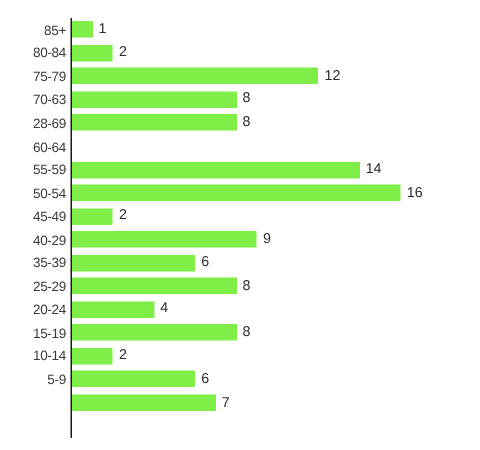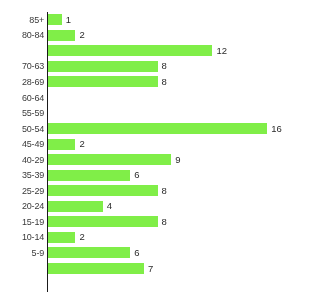--- a/index.html
+++ b/index.html
@@ -87,20 +87,21 @@
         </div>
       </div>
       <div class="row">
         <div class="cat-label">80-84</div>
         <div class="bar-area">
           <div class="bar" style="width: 27.4px; background: rgb(128, 238, 72);"></div>
           <div class="val-label" style="color: rgb(43, 43, 43);">2</div>
         </div>
       </div>
       <div class="row">
+        <div class="cat-label">75-79</div>
         <div class="bar-area">
           <div class="bar" style="width: 164.4px; background: rgb(128, 238, 72);"></div>
           <div class="val-label" style="color: rgb(43, 43, 43);">12</div>
         </div>
       </div>
       <div class="row">
         <div class="cat-label">70-63</div>
         <div class="bar-area">
           <div class="bar" style="width: 109.6px; background: rgb(128, 238, 72);"></div>
           <div class="val-label" style="color: rgb(43, 43, 43);">8</div>
@@ -111,20 +112,24 @@
         <div class="bar-area">
           <div class="bar" style="width: 109.6px; background: rgb(128, 238, 72);"></div>
           <div class="val-label" style="color: rgb(43, 43, 43);">8</div>
         </div>
       </div>
       <div class="row">
         <div class="cat-label">60-64</div>
       </div>
       <div class="row">
         <div class="cat-label">55-59</div>
+        <div class="bar-area">
+          <div class="bar" style="width: 191.8px; background: rgb(128, 238, 72);"></div>
+          <div class="val-label" style="color: rgb(43, 43, 43);">14</div>
+        </div>
       </div>
       <div class="row">
         <div class="cat-label">50-54</div>
         <div class="bar-area">
           <div class="bar" style="width: 219.2px; background: rgb(128, 238, 72);"></div>
           <div class="val-label" style="color: rgb(43, 43, 43);">16</div>
         </div>
       </div>
       <div class="row">
         <div class="cat-label">45-49</div>

